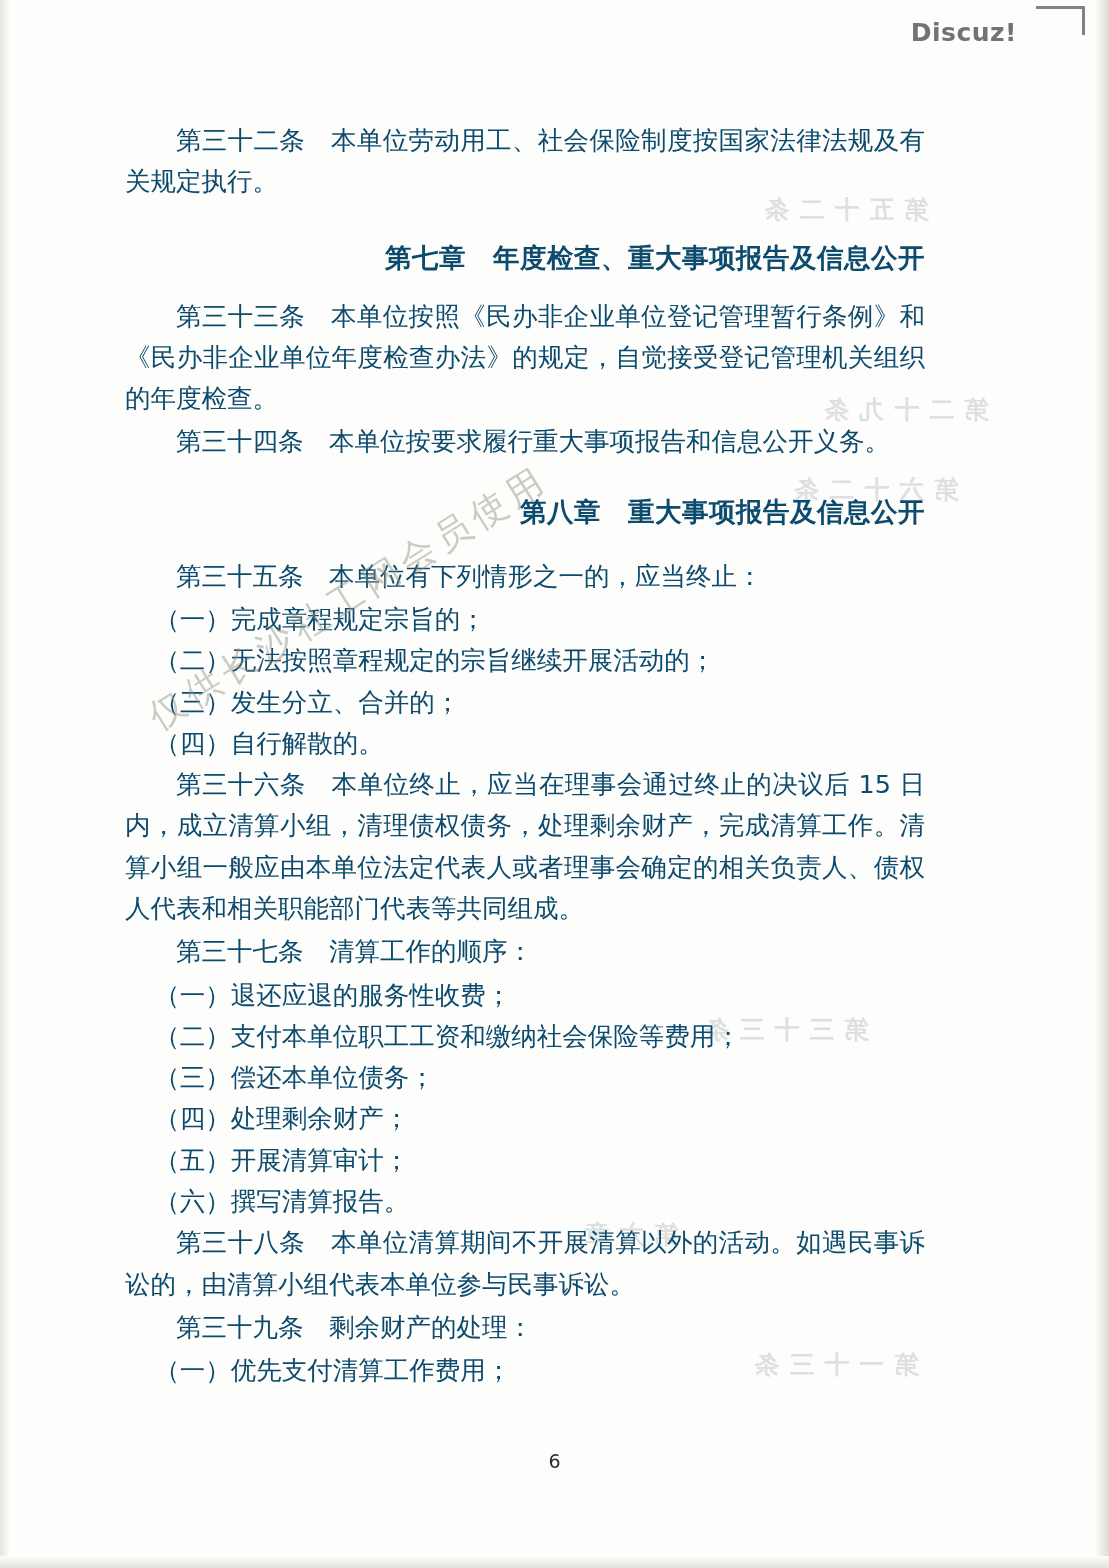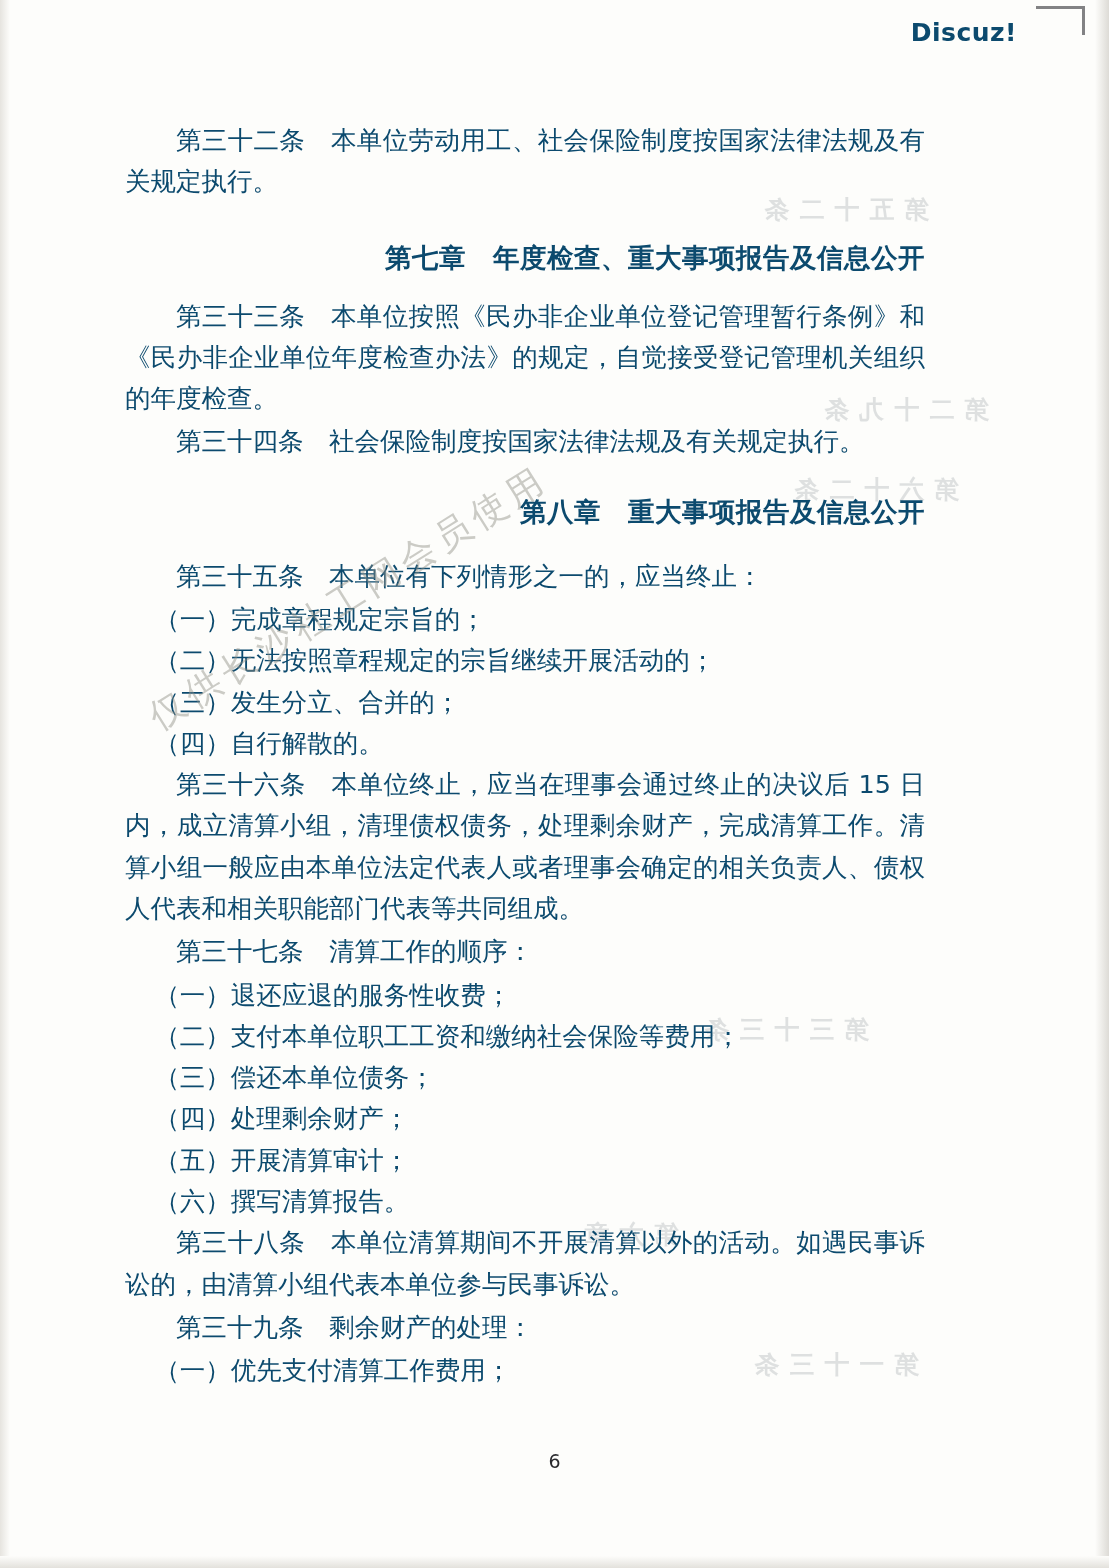--- a/index.html
+++ b/index.html
@@ -39,21 +39,21 @@
     background: linear-gradient(to top, #e3e1dc, #fdfdfb);
     pointer-events: none;
   }
   .watermark-brand {
     position: absolute;
     top: 18px;
     right: 92px;
     font-family: "DejaVu Sans", sans-serif;
     font-size: 25px;
     font-weight: bold;
-    color: #0c4a6e;
+    color: #737373;
     letter-spacing: 0.5px;
   }
   .corner-mark {
     position: absolute;
     top: 6px;
     right: 24px;
     width: 46px;
     height: 26px;
     border-top: 3px solid #6d6d70;
     border-right: 3px solid #6d6d70;
@@ -154,21 +154,21 @@
     <div class="ghost-row" style="left:190px; top:1345px;">第一十三条</div>
   </div>
 
   <div class="content">
 
     <p class="para">第三十二条　本单位劳动用工、社会保险制度按国家法律法规及有关规定执行。</p>
 
     <div class="chapter tight">第七章　年度检查、重大事项报告及信息公开</div>
 
     <p class="para">第三十三条　本单位按照《民办非企业单位登记管理暂行条例》和《民办非企业单位年度检查办法》的规定，自觉接受登记管理机关组织的年度检查。</p>
-    <p class="para">第三十四条　社会保险制度按国家法律法规及有关规定执行。</p>
+    <p class="para">第三十四条　本单位按要求履行重大事项报告和信息公开义务。</p>
 
     <div class="chapter">第八章　重大事项报告及信息公开</div>
 
     <p class="para">第三十五条　本单位有下列情形之一的，应当终止：</p>
     <p class="item">（一）完成章程规定宗旨的；</p>
     <p class="item">（二）无法按照章程规定的宗旨继续开展活动的；</p>
     <p class="item">（三）发生分立、合并的；</p>
     <p class="item">（四）自行解散的。</p>
 
     <p class="para">第三十六条　本单位终止，应当在理事会通过终止的决议后 15 日内，成立清算小组，清理债权债务，处理剩余财产，完成清算工作。清算小组一般应由本单位法定代表人或者理事会确定的相关负责人、债权人代表和相关职能部门代表等共同组成。</p>

